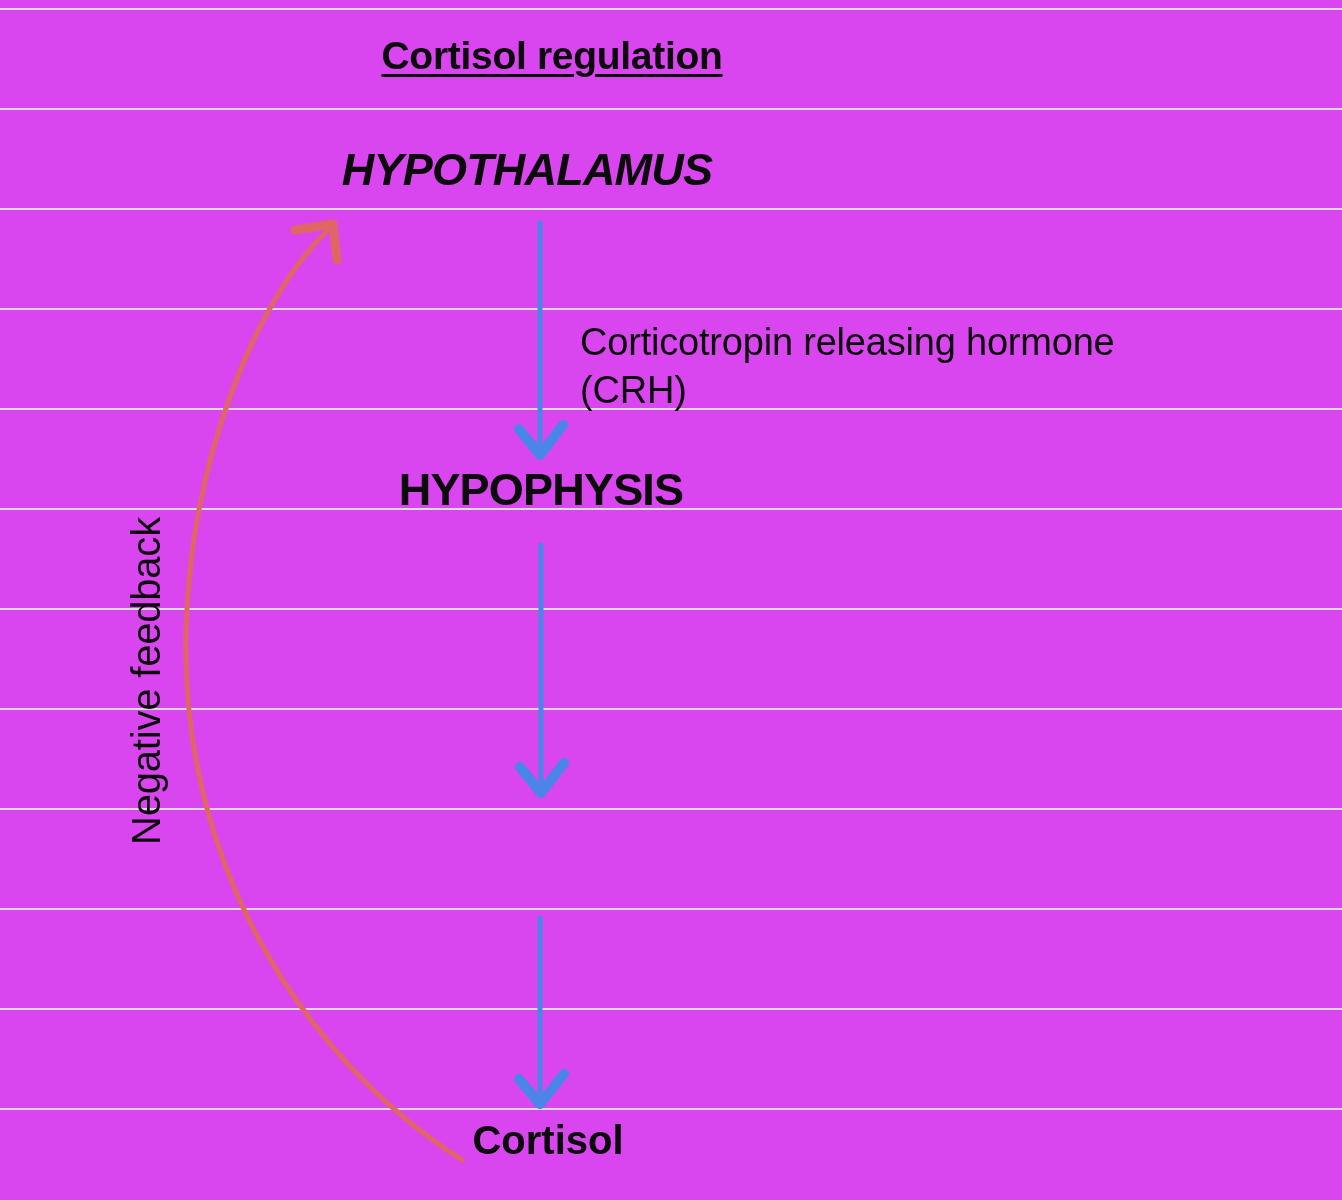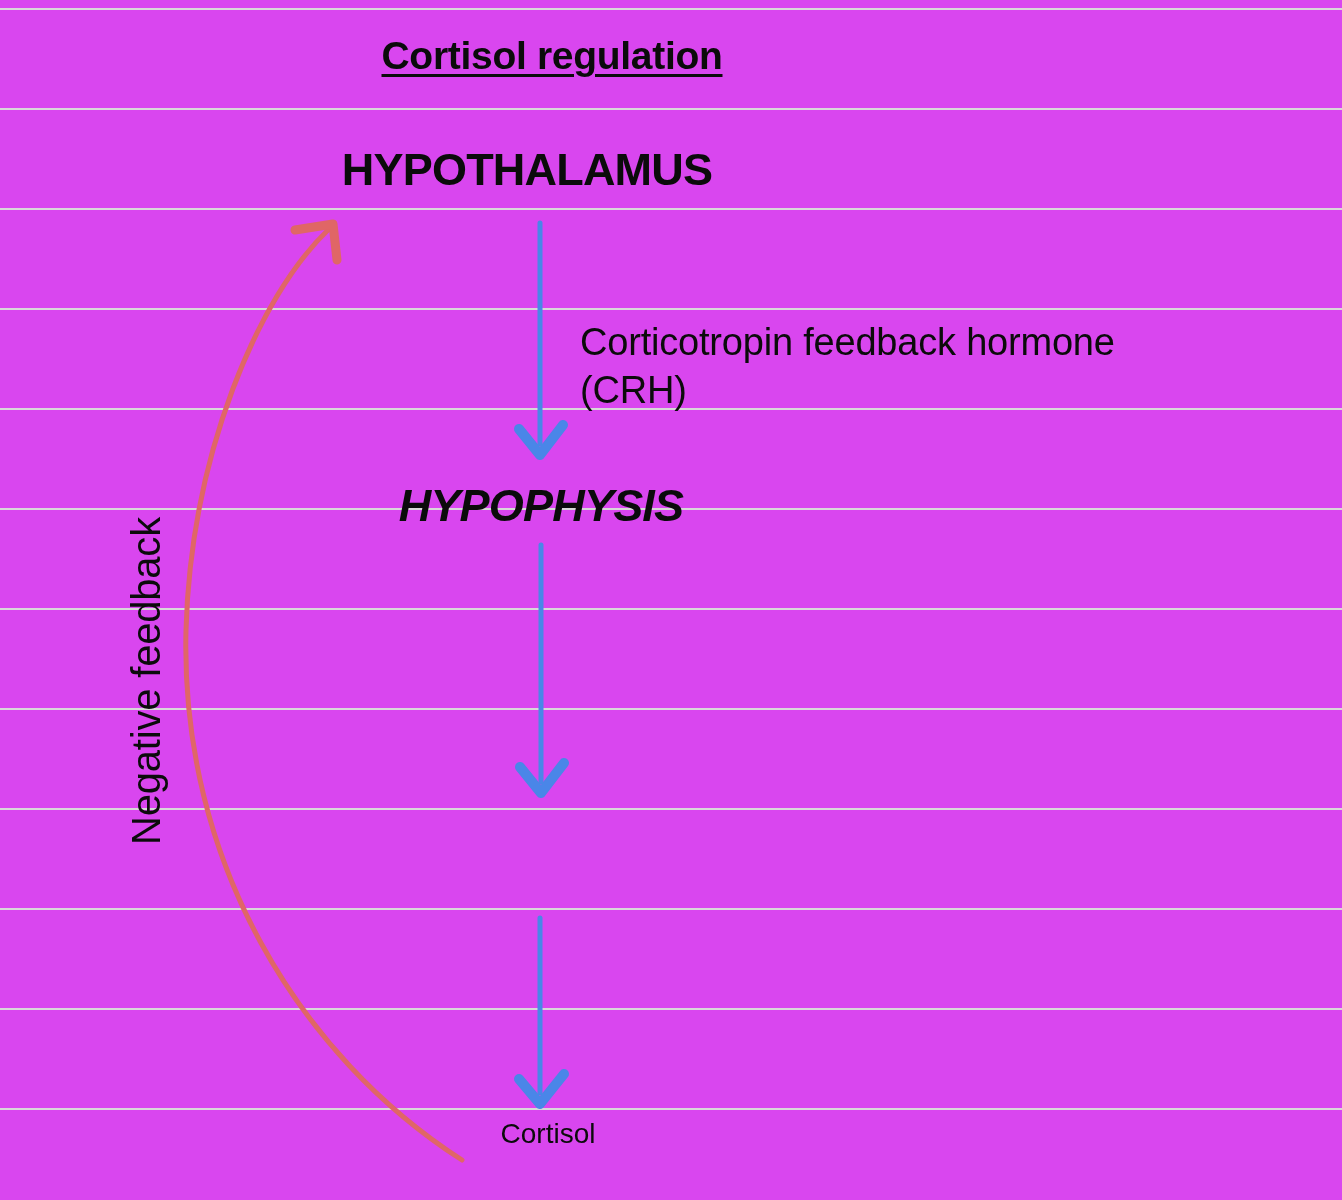--- a/index.html
+++ b/index.html
@@ -33,28 +33,28 @@
     text-decoration-thickness: 3px;
     text-underline-offset: 5px;
     letter-spacing: -0.3px;
   }
   .node {
     font-size: 45px;
     font-weight: bold;
     letter-spacing: -0.8px;
     transform: translateX(-50%);
   }
-  #node-hypothalamus { left: 527px; top: 144px; }
-  #node-hypophysis   { left: 541px; top: 480px; font-style: italic; }
+  #node-hypothalamus { left: 527px; top: 144px; font-style: italic; }
+  #node-hypophysis   { left: 541px; top: 464px; }
   #node-adrenal      { left: 494px; top: 836px; }
   #node-cortisol {
     left: 548px; top: 1118px;
     transform: translateX(-50%);
-    font-size: 28px;
-    font-weight: normal;
+    font-size: 40px;
+    font-weight: bold;
   }
   .edge-label { font-size: 38px; letter-spacing: -0.2px; }
   #label-crh {
     left: 580px; top: 318px;
     white-space: normal;
     width: 600px;
     line-height: 48px;
   }
   #label-acth { left: 602px; top: 636px; }
   #label-feedback {
@@ -104,21 +104,21 @@
     <g>
       <path d="M 462 1160 C 300 1056 180 862 186 630 C 191 455 258 297 328 230" fill="none" stroke-width="5" stroke-linecap="round" stroke="#e06666"></path>
       <polyline points="295,230 333,224 337,260" fill="none" stroke-width="9" stroke-linecap="round" stroke-linejoin="round" stroke="#e06666"></polyline>
     </g>
   </svg>
 
   <div class="t title">Cortisol regulation</div>
 
   <div class="t node" id="node-hypothalamus">HYPOTHALAMUS</div>
 
-  <div class="t edge-label" id="label-crh">Corticotropin feedback hormone (CRH)</div>
+  <div class="t edge-label" id="label-crh">Corticotropin releasing hormone (CRH)</div>
 
   <div class="t node" id="node-hypophysis">HYPOPHYSIS</div>
 
 
 
   <div class="t" id="node-cortisol">Cortisol</div>
 
   <div class="t" id="label-feedback">Negative feedback</div>
 
 </div>

